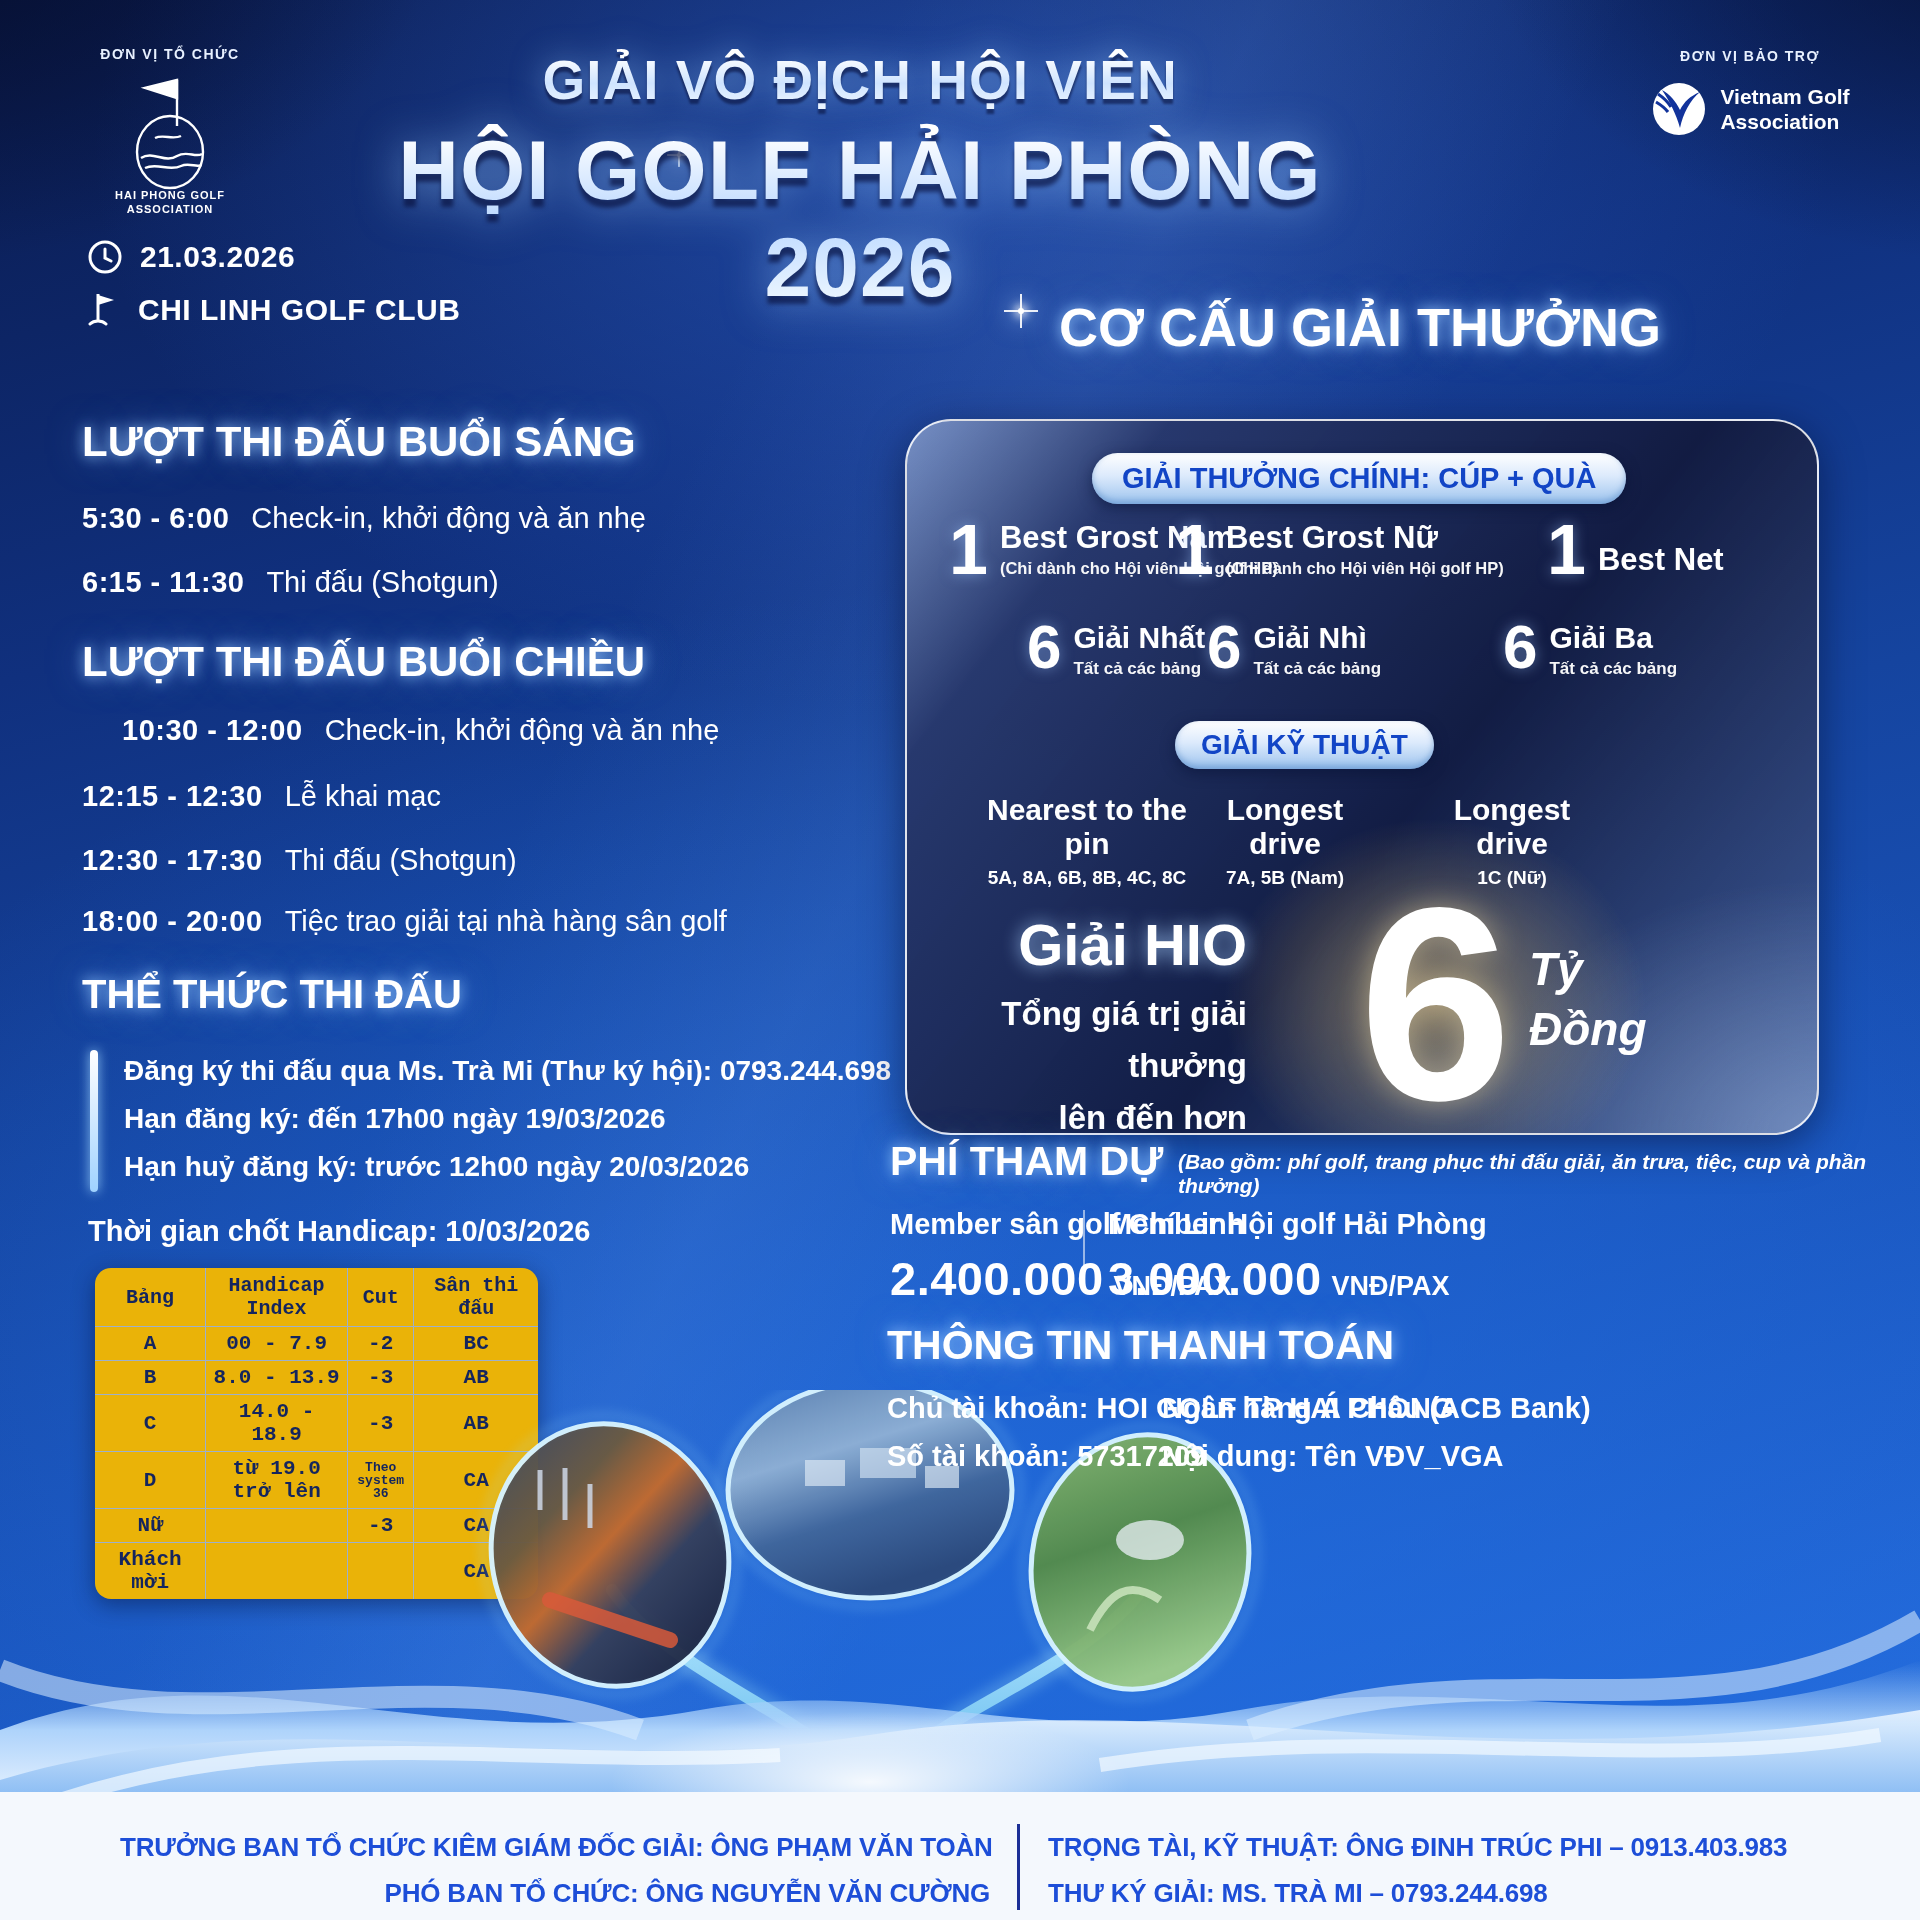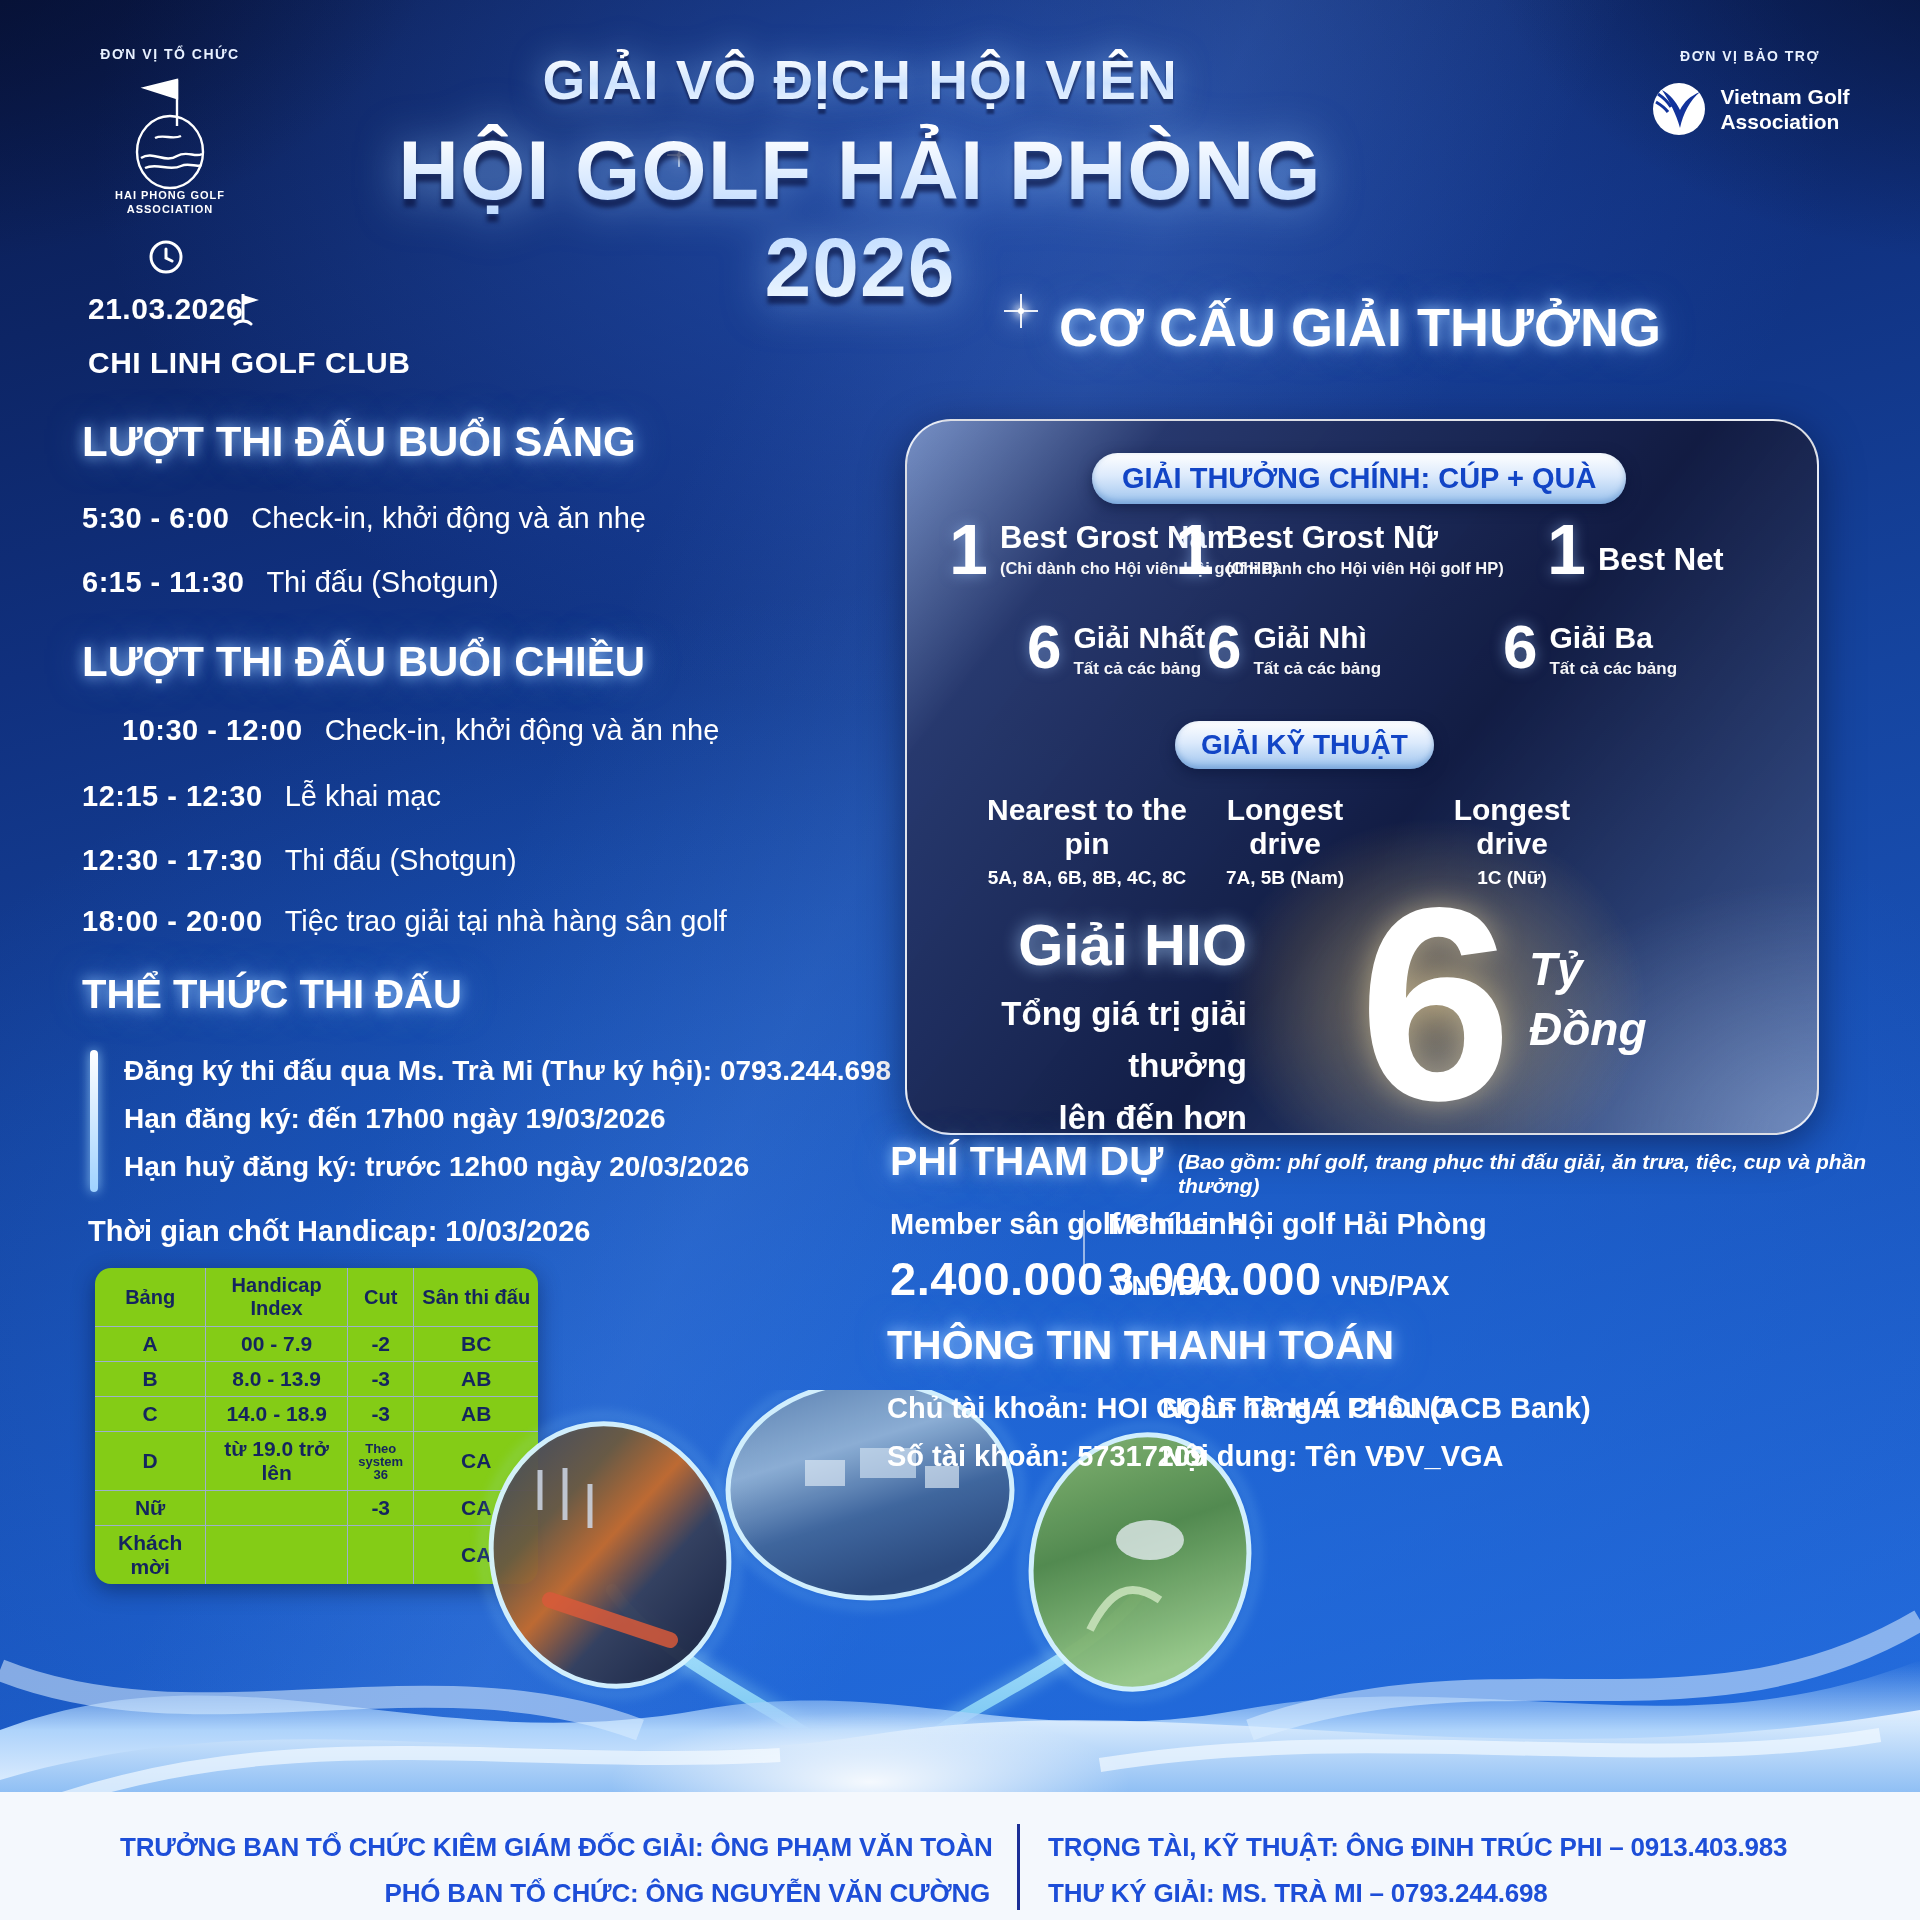--- a/index.html
+++ b/index.html
@@ -20,28 +20,28 @@
   .org-label{font-size:14px;font-weight:700;letter-spacing:1.5px;color:#e8f1ff;}
   .title1{font-size:55px;font-weight:800;letter-spacing:1px;
     background:linear-gradient(180deg,#ffffff 10%,#cfe4ff 55%,#f2f9ff 100%);
     -webkit-background-clip:text;background-clip:text;color:transparent;
     filter:drop-shadow(0 5px 1px rgba(8,16,60,.6)) drop-shadow(0 0 16px rgba(150,200,255,.55));}
   .title2{font-size:84px;font-weight:800;letter-spacing:1px;
     background:linear-gradient(180deg,#ffffff 5%,#bcd9ff 50%,#eef7ff 95%);
     -webkit-background-clip:text;background-clip:text;color:transparent;
     filter:drop-shadow(0 8px 2px rgba(8,16,60,.65)) drop-shadow(0 0 22px rgba(150,200,255,.6));}
   
-  .meta-line{display:flex;align-items:center;gap:18px;font-size:30px;font-weight:700;letter-spacing:.5px;flex-direction:column;}
+  .meta-line{display:flex;align-items:center;gap:18px;font-size:30px;font-weight:700;letter-spacing:.5px;}
   .sched-row{display:flex;align-items:baseline;gap:22px;font-size:29px;}
   .sched-time{font-weight:800;letter-spacing:.5px;}
   .sched-act{font-weight:500;}
   .rulebar{width:8px;border-radius:6px;background:linear-gradient(180deg,#fff,#9fd2ff);box-shadow:0 0 12px rgba(160,215,255,.9);}
   .rule-line{font-size:28px;font-weight:600;line-height:30px;}
-  .hcap-table{border-collapse:collapse;background:#84cc16;color:#14255e;border-radius:16px;overflow:hidden;
-    box-shadow:0 6px 22px rgba(5,15,50,.45);}
+  .hcap-table{border-collapse:collapse;background:#eab308;color:#14255e;border-radius:16px;overflow:hidden;
+    box-shadow:0 6px 22px rgba(5,15,50,.45);font-family:Liberation Mono, monospace;}
   .hcap-table th{font-size:20px;font-weight:800;padding:6px 4px;border:1.5px solid #9db0cc;}
   .hcap-table td{font-size:21px;font-weight:600;text-align:center;padding:5px 4px;border:1.5px solid #9db0cc;}
   .hcap-table tr>*:first-child{border-left:none;} .hcap-table tr>*:last-child{border-right:none;}
   .hcap-table tr:first-child>*{border-top:none;} .hcap-table tr:last-child>*{border-bottom:none;}
   .cut-small{font-size:13px !important;line-height:13px;font-weight:700 !important;}
   
   .prize-card{left:905px;top:388px;width:910px;height:712px;border-radius:46px;
     border:2px solid rgba(255,255,255,.85);
     background:
       radial-gradient(340px 300px at 58% 82%, rgba(233,195,106,.5) 0%, rgba(233,195,106,0) 62%),

